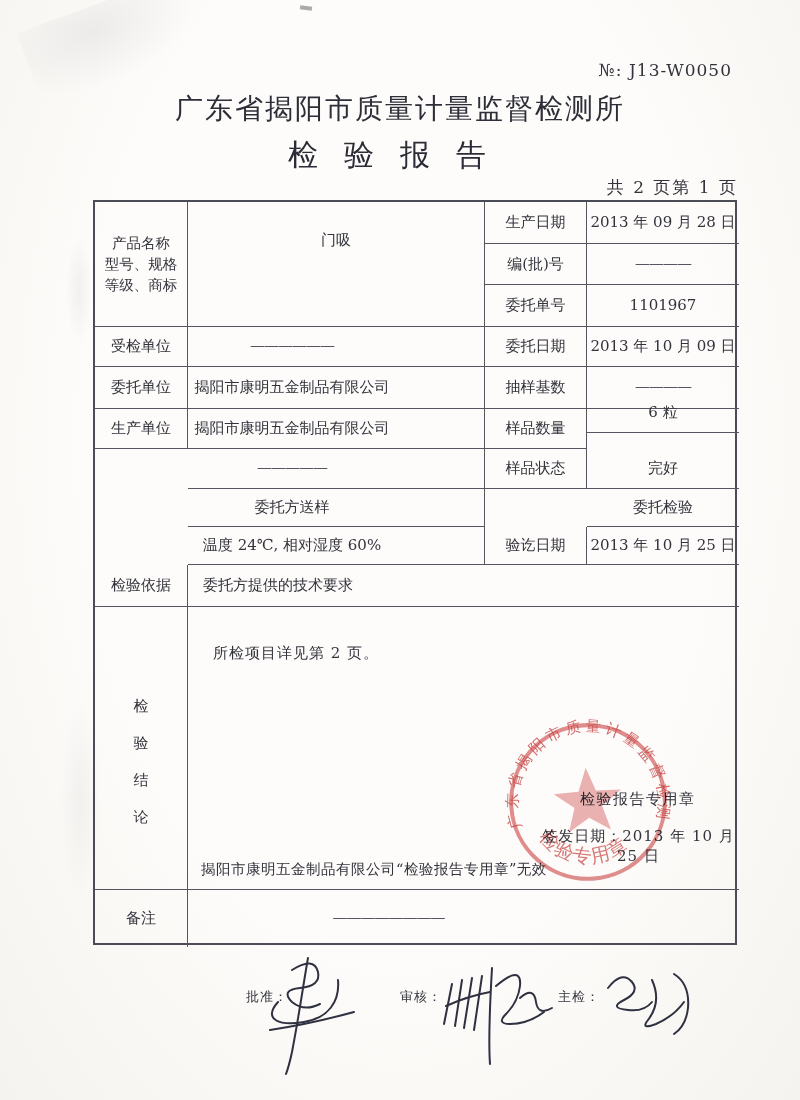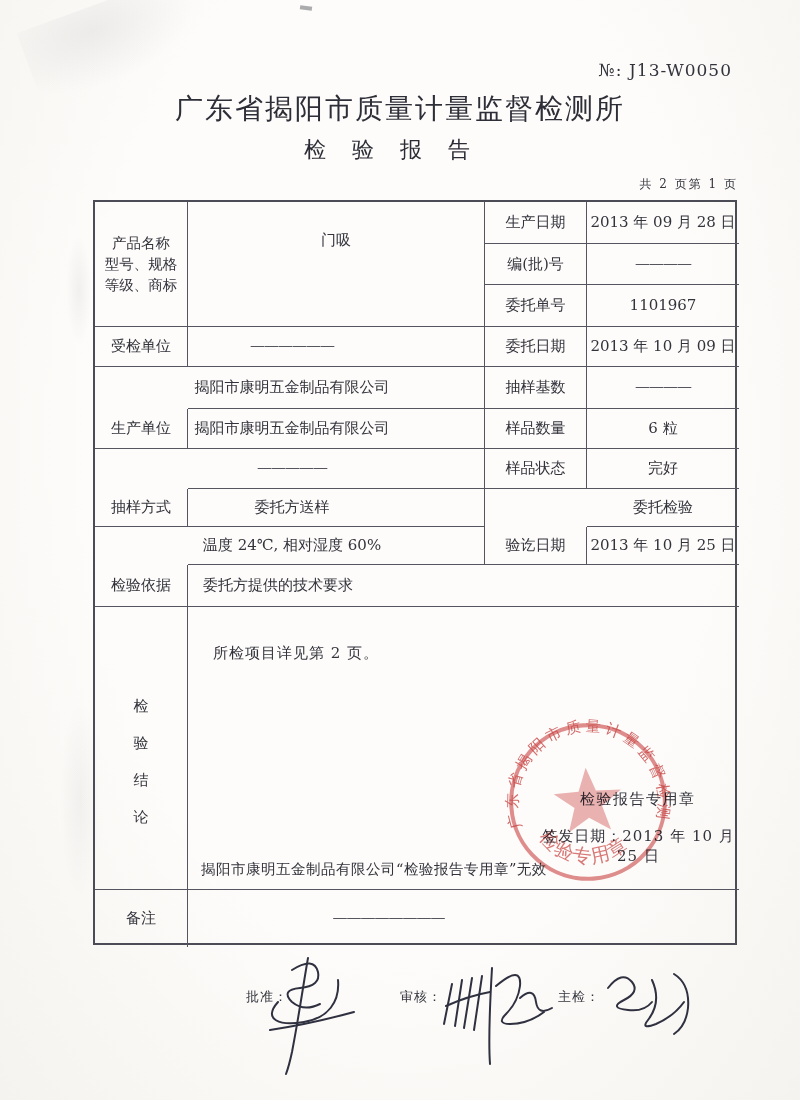--- a/index.html
+++ b/index.html
@@ -7,22 +7,22 @@
     position:relative;width:800px;height:1100px;margin:0 auto;overflow:hidden;
     background:radial-gradient(ellipse at 50% 40%, #fdfcfa 55%, #f4f3ef 100%);
     font-family:"DejaVu Serif","Liberation Serif",serif;
     color:#33333c;
   }
   
   .report-no{position:absolute;top:60px;right:68px;font-size:17px;letter-spacing:1px;}
   .org-title{position:absolute;top:90px;left:0;width:100%;text-align:center;
     font-size:28px;letter-spacing:2px;color:#2e2e38;}
   .report-title{position:absolute;top:135px;left:0;width:100%;text-align:center;
-    font-size:22px;letter-spacing:26px;margin-right:-26px;color:#2c2c36;}
-  .page-indicator{position:absolute;top:176px;right:62px;font-size:12px;letter-spacing:2px;}
+    font-size:30px;letter-spacing:26px;margin-right:-26px;color:#2c2c36;}
+  .page-indicator{position:absolute;top:176px;right:62px;font-size:17px;letter-spacing:2px;}
 
   
   .tbl{position:absolute;left:93px;top:200px;width:644px;height:745px;
     border:2px solid #4c4c56;box-sizing:border-box;}
   .cell{position:absolute;box-sizing:border-box;display:flex;align-items:center;
     justify-content:center;font-size:15px;line-height:1.35;
     border-right:1px solid #55555f;border-bottom:1px solid #55555f;text-align:center;}
   .cell.noR{border-right:none;}
   .cell.noB{border-bottom:none;}
   .cell.padL{padding-right:88px;}
@@ -92,38 +92,38 @@
     <div class="cell" style="left:390px;top:83px;width:102px;height:42px;">委托单号</div>
     <div class="cell noR" style="left:492px;top:83px;width:152px;height:42px;">1101967</div>
 
     <div class="cell" style="left:0;top:125px;width:93px;height:40px;">受检单位</div>
     <div class="cell padL" style="left:93px;top:125px;width:297px;height:40px;">
         <span class="dash">——————</span>
       </div>
     <div class="cell" style="left:390px;top:125px;width:102px;height:40px;">委托日期</div>
     <div class="cell noR" style="left:492px;top:125px;width:152px;height:40px;text-align:center;">2013 年 10 月 09 日</div>
 
+    <div class="cell" style="left:0;top:165px;width:93px;height:42px;">委托单位</div>
     <div class="cell padL" style="left:93px;top:165px;width:297px;height:42px;">揭阳市康明五金制品有限公司</div>
     <div class="cell" style="left:390px;top:165px;width:102px;height:42px;">抽样基数</div>
     <div class="cell noR" style="left:492px;top:165px;width:152px;height:42px;">
         <span class="dash">————</span>
       </div>
 
     <div class="cell" style="left:0;top:207px;width:93px;height:40px;">生产单位</div>
     <div class="cell padL" style="left:93px;top:207px;width:297px;height:40px;">揭阳市康明五金制品有限公司</div>
     <div class="cell" style="left:390px;top:207px;width:102px;height:40px;">样品数量</div>
-    <div class="cell noR" style="left:492px;top:207px;width:152px;height:40px;">6 粒</div>
+    <div class="cell noR" style="left:492px;top:191px;width:152px;height:40px;">6 粒</div>
 
     <div class="cell padL" style="left:93px;top:247px;width:297px;height:40px;">
         <span class="dash">—————</span>
       </div>
     <div class="cell" style="left:390px;top:247px;width:102px;height:40px;">样品状态</div>
     <div class="cell noR" style="left:492px;top:247px;width:152px;height:40px;">完好</div>
 
-    <div class="cell" style="left:0;top:287px;width:93px;height:38px;">抽样方式</div>
     <div class="cell padL" style="left:93px;top:287px;width:297px;height:38px;">委托方送样</div>
     <div class="cell noR" style="left:492px;top:287px;width:152px;height:38px;">委托检验</div>
 
     <div class="cell padL" style="left:93px;top:325px;width:297px;height:38px;">温度 24℃, 相对湿度 60%</div>
     <div class="cell" style="left:390px;top:325px;width:102px;height:38px;">验讫日期</div>
     <div class="cell noR" style="left:492px;top:325px;width:152px;height:38px;">2013 年 10 月 25 日</div>
 
     <div class="cell" style="left:0;top:363px;width:93px;height:42px;">检验依据</div>
     <div class="cell noR" style="left:93px;top:363px;width:551px;height:42px;justify-content:flex-start;padding-left:15px;">委托方提供的技术要求</div>
 

